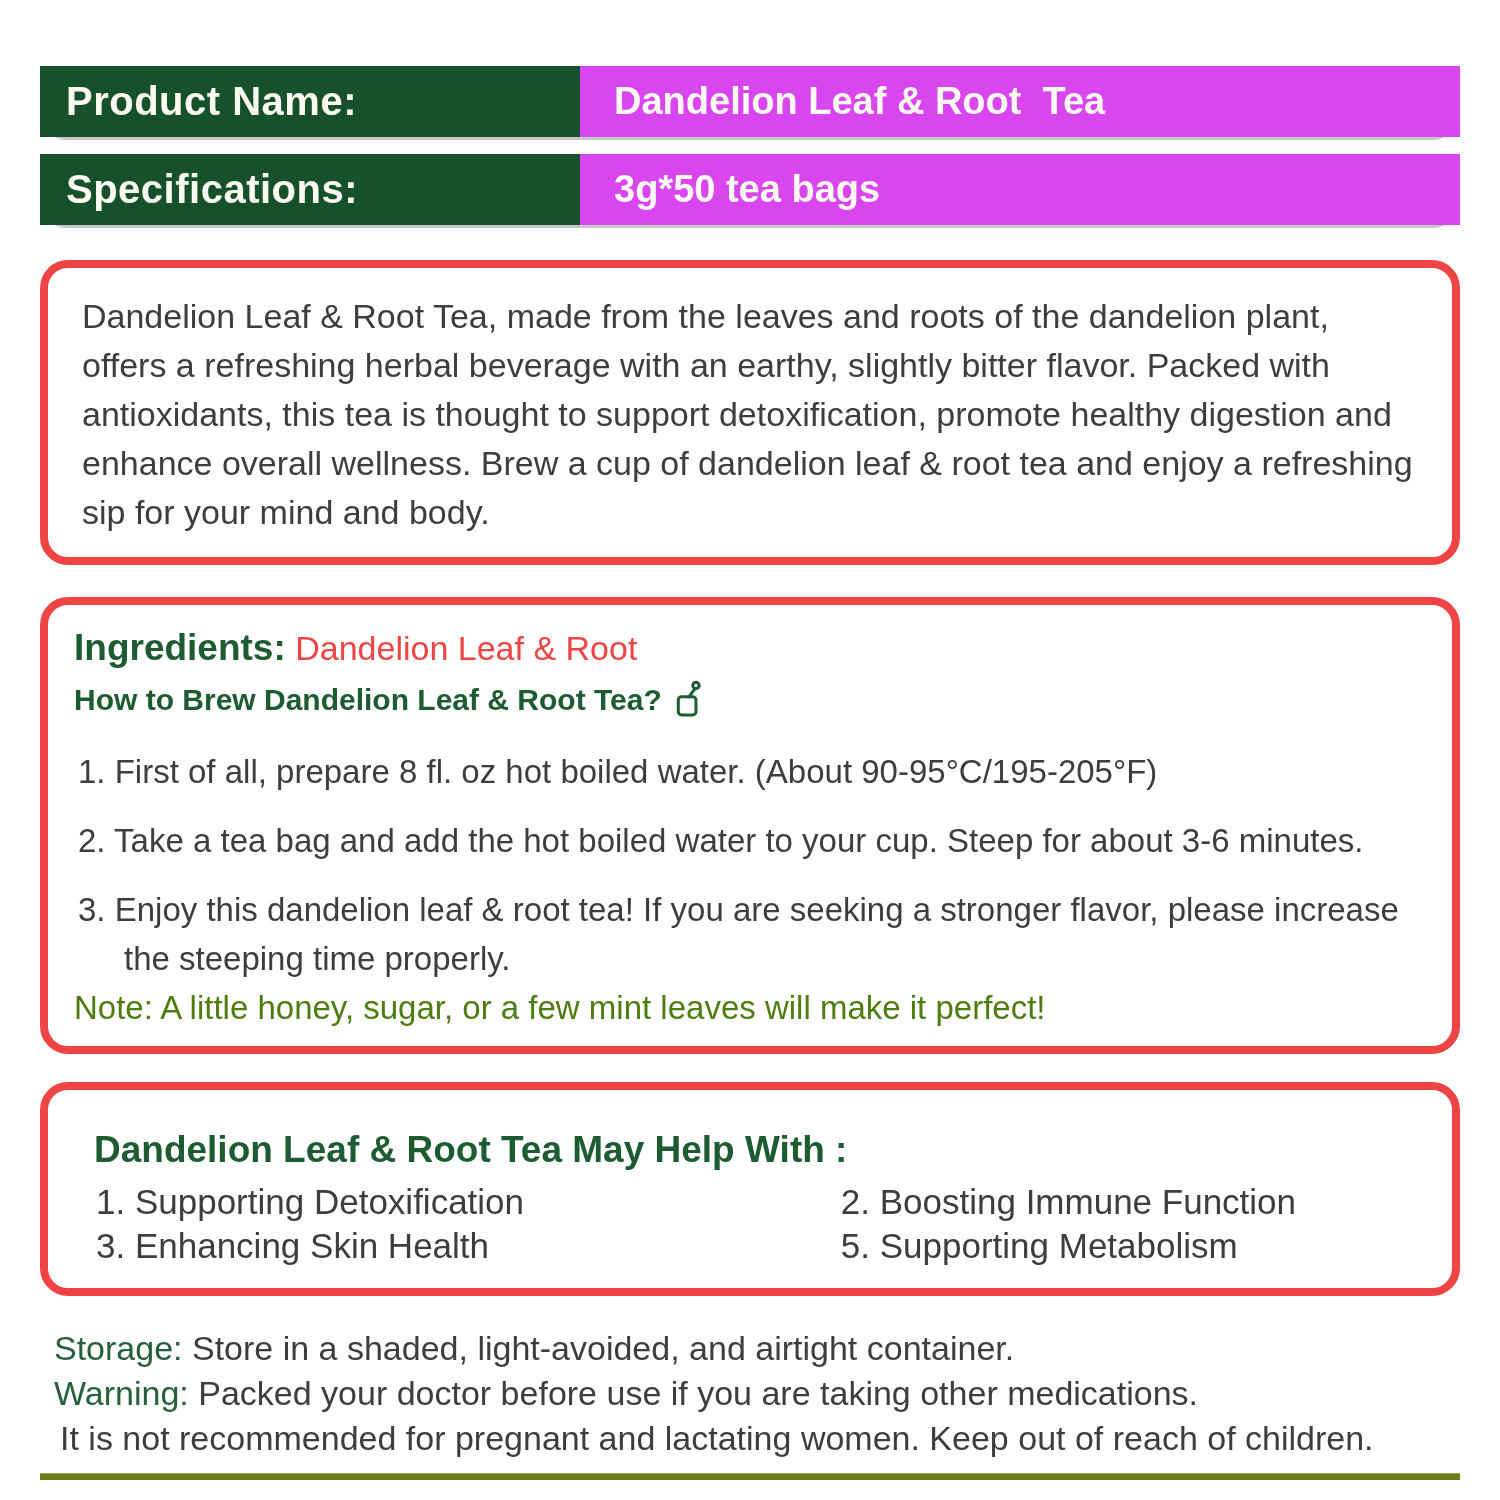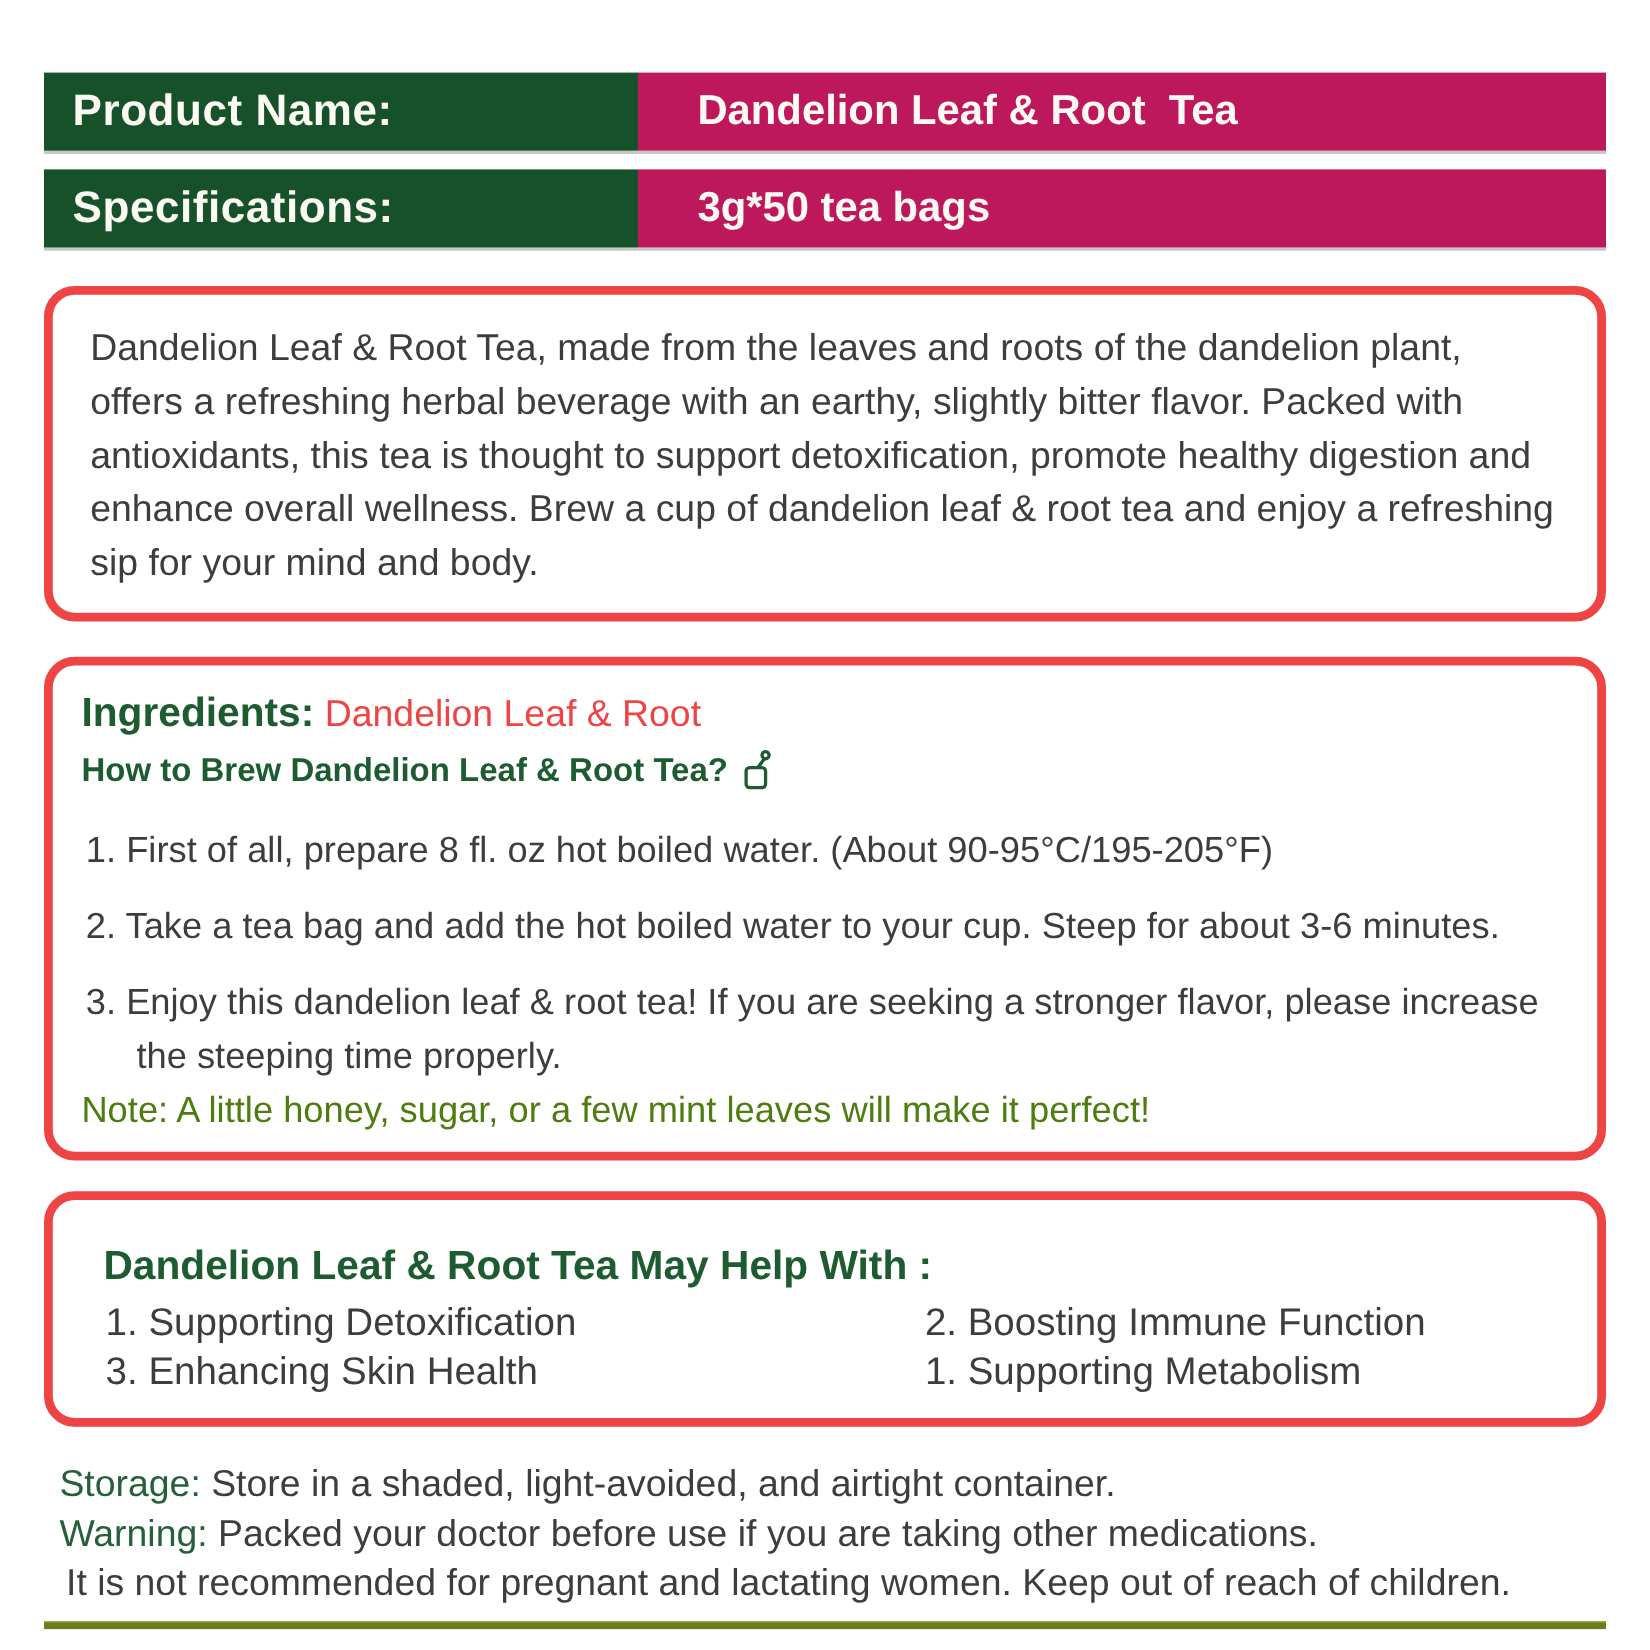--- a/index.html
+++ b/index.html
@@ -11,39 +11,40 @@
     overflow:hidden;
   }
   .page { padding:66px 40px 0 40px; }
 
   
   .bar {
     display:flex;
     height:74px;
     margin-bottom:14px;
     border-bottom:3px solid rgba(0,0,0,0.22);
+    border-radius:27px;
   }
   .bar-label-cell {
     width:540px;
     background:#17512a;
     color:#fbfaf2;
     font-size:40px;
     font-weight:bold;
     display:flex; align-items:center;
     padding-left:26px;
     letter-spacing:0.5px;
   }
   .bar-value-cell {
     flex:1;
-    background:#be185d;
+    background:#d946ef;
     color:#fbfaf2;
     font-size:38px;
     font-weight:bold;
     display:flex; align-items:center;
-    padding-left:54px;
+    padding-left:34px;
   }
   .bar-value-cell span { white-space:pre-wrap; }
 
   
   .round-box {
     border:8px solid #ef4444;
     border-radius:28px;
     background:#ffffff;
   }
   .desc-box {
@@ -136,21 +137,21 @@
     <div class="step">3. Enjoy this dandelion leaf &amp; root tea! If you are seeking a stronger flavor, please increase the steeping time properly.</div>
     <div class="note-line">Note: A little honey, sugar, or a few mint leaves will make it perfect!</div>
   </div>
 
   <div class="round-box benefits-box">
     <div class="benefits-title">Dandelion Leaf &amp; Root Tea May Help With :</div>
     <div class="benefits-grid">
       <span>1. Supporting Detoxification</span>
       <span>2. Boosting Immune Function</span>
       <span>3. Enhancing Skin Health</span>
-      <span>1. Supporting Metabolism</span>
+      <span>5. Supporting Metabolism</span>
     </div>
   </div>
 
   <div class="footer-block">
     <div>
       <span class="footer-label">Storage:</span><span> Store in a shaded, light-avoided, and airtight container.</span>
     </div>
     <div>
       <span class="footer-label">Warning:</span><span> Packed your doctor before use if you are taking other medications.</span>
     </div>

